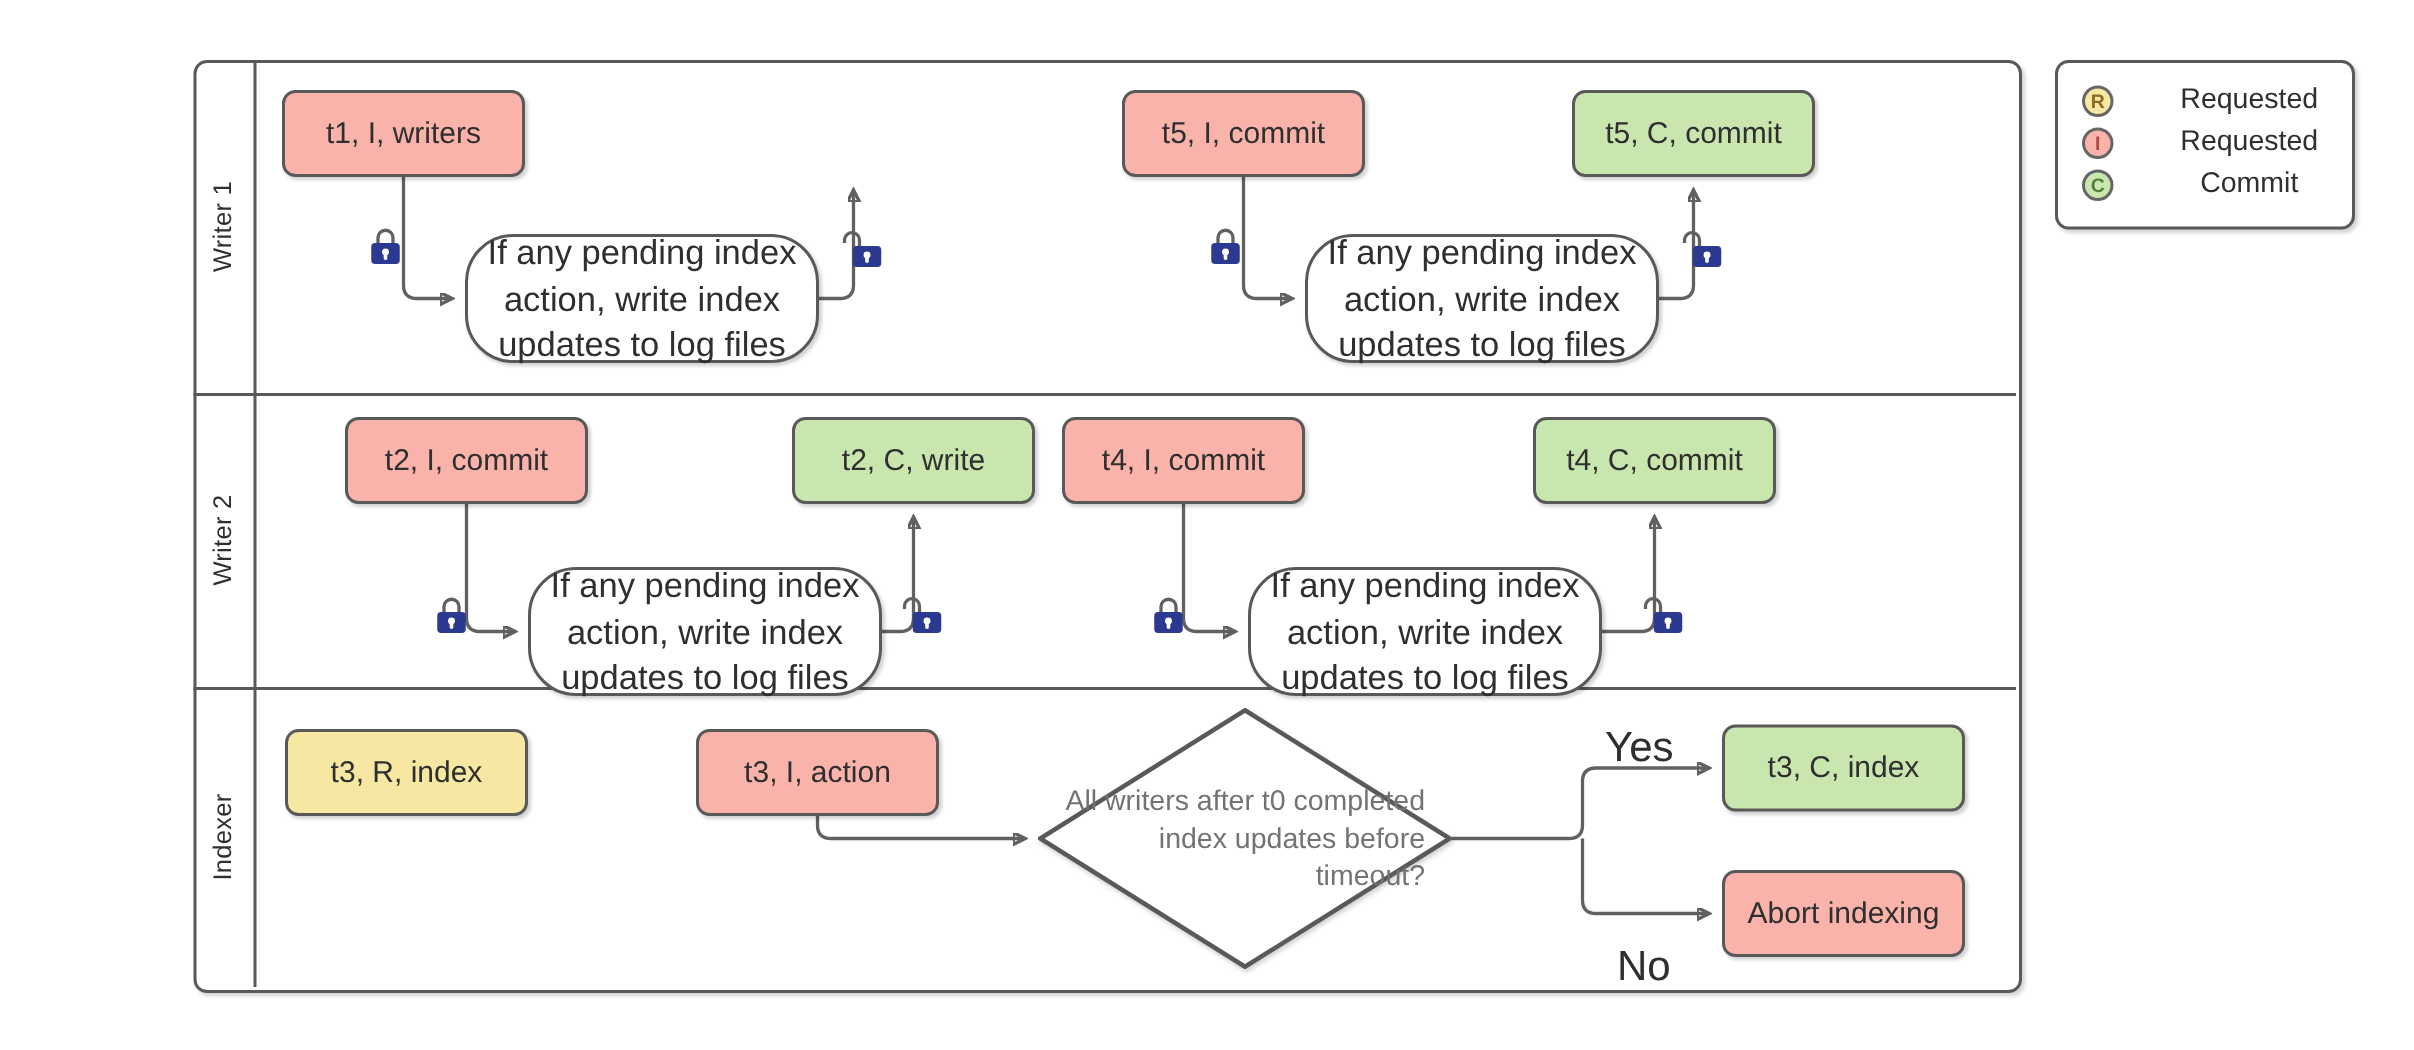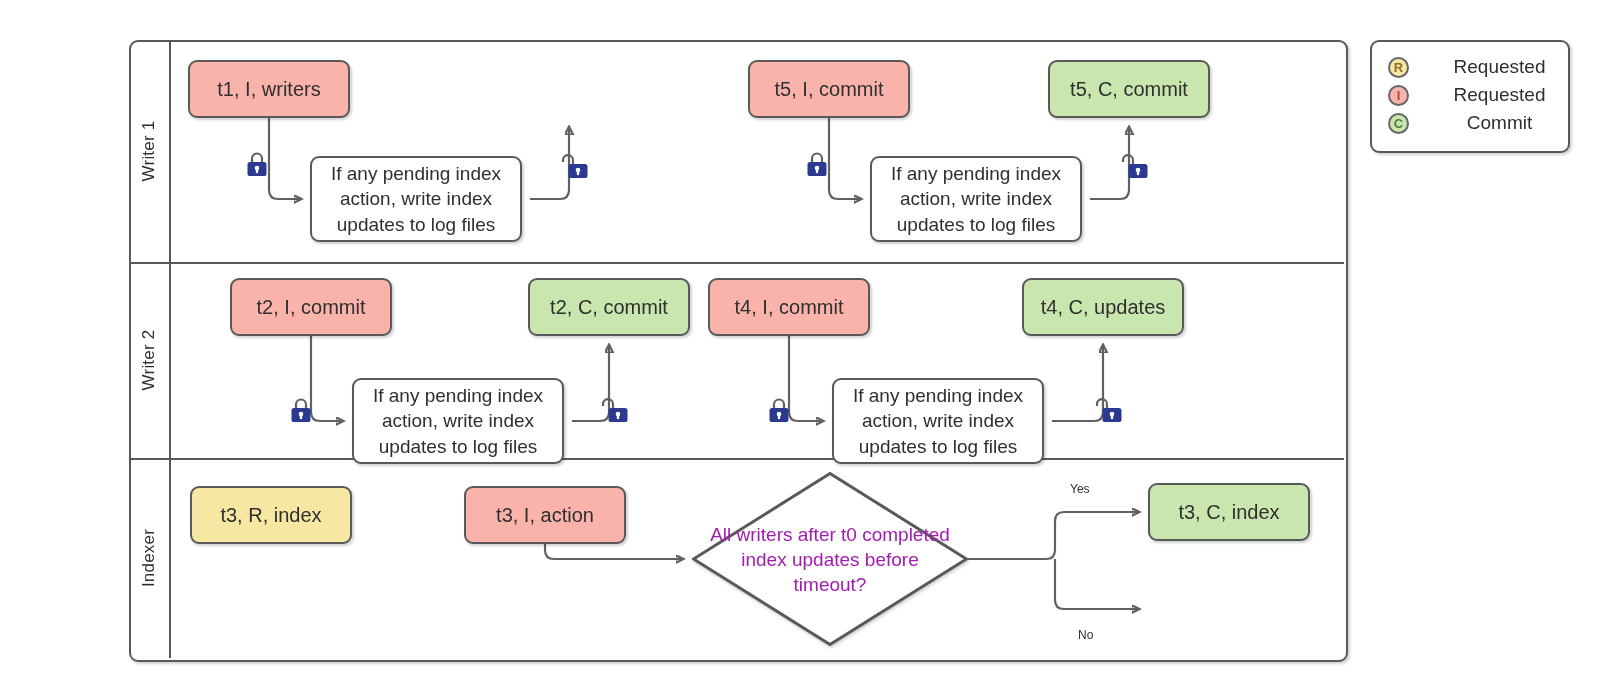--- a/index.html
+++ b/index.html
@@ -20,29 +20,29 @@
   }
   .node{
     position:absolute;display:flex;align-items:center;justify-content:center;text-align:center;
     border:2.5px solid #595959;border-radius:9px;font-size:20px;color:#2f2f2f;
     box-shadow:1.5px 2px 2.5px rgba(0,0,0,0.18);box-sizing:border-box;background:#fff;
   }
   .node.sm{width:162px;height:58px;}
   .node.pink{background:#f9b3ab;}
   .node.green{background:#c9e6af;}
   .node.yellow{background:#f6e7a3;}
-  .node.white{width:212px;height:86px;font-size:19px;line-height:1.32;padding:2px 6px;}
+  .node.white{width:236px;height:86px;font-size:23px;line-height:1.32;padding:2px 6px;border-radius:32px;}
   .overlay{position:absolute;left:0;top:0;width:1609px;height:700px;pointer-events:none;}
   .overlay path{fill:none;stroke:#616161;stroke-width:2.2px;}
   .diamond-svg{position:absolute;left:692px;top:472px;filter:drop-shadow(1.5px 2px 1.5px rgba(0,0,0,0.18));}
   .diamond-text{
-    position:absolute;left:710px;top:522px;width:240px;text-align:center;
-    font-size:19px;line-height:1.32;color:#a21caf;
+    position:absolute;left:710px;top:522px;width:240px;text-align:right;
+    font-size:19px;line-height:1.32;color:#737373;
   }
-  .branch-label{position:absolute;font-size:12px;color:#2f2f2f;}
+  .branch-label{position:absolute;font-size:28px;color:#2f2f2f;}
   .lock{position:absolute;color:#2b3990;}
   .legend{
     position:absolute;left:1370px;top:40px;width:200px;height:113px;box-sizing:border-box;
     border:2px solid #595959;border-radius:9px;background:#ffffff;
     box-shadow:2px 2px 3px rgba(0,0,0,0.18);padding-top:11px;
   }
   .legend-row{display:flex;align-items:center;height:28px;}
   .legend-circle{
     width:21px;height:21px;box-sizing:border-box;border:2px solid #666666;border-radius:50%;
     margin-left:16px;flex:0 0 auto;display:flex;align-items:center;justify-content:center;
@@ -105,29 +105,30 @@
     <path d="M1055 559 L1055 600 Q1055 609 1064 609 L1139 609" marker-end="url(#arr)"></path>
   </svg>
 
   <div class="node sm pink" style="left:188px;top:60px;">t1, I, writers</div>
   <div class="node sm pink" style="left:748px;top:60px;">t5, I, commit</div>
   <div class="node sm green" style="left:1048px;top:60px;">t5, C, commit</div>
   <div class="node white" style="left:310px;top:156px;">If any pending index action, write index updates to log files</div>
   <div class="node white" style="left:870px;top:156px;">If any pending index action, write index updates to log files</div>
 
   <div class="node sm pink" style="left:230px;top:278px;">t2, I, commit</div>
-  <div class="node sm green" style="left:528px;top:278px;">t2, C, commit</div>
+  <div class="node sm green" style="left:528px;top:278px;">t2, C, write</div>
   <div class="node sm pink" style="left:708px;top:278px;">t4, I, commit</div>
-  <div class="node sm green" style="left:1022px;top:278px;">t4, C, updates</div>
+  <div class="node sm green" style="left:1022px;top:278px;">t4, C, commit</div>
   <div class="node white" style="left:352px;top:378px;">If any pending index action, write index updates to log files</div>
   <div class="node white" style="left:832px;top:378px;">If any pending index action, write index updates to log files</div>
 
   <div class="node sm yellow" style="left:190px;top:486px;">t3, R, index</div>
   <div class="node sm pink" style="left:464px;top:486px;">t3, I, action</div>
   <div class="node sm green" style="left:1148px;top:483px;">t3, C, index</div>
+  <div class="node sm pink" style="left:1148px;top:580px;">Abort indexing</div>
 
   <svg class="diamond-svg" width="276" height="174">
     <polygon points="138,1.5 274.5,87 138,172.5 1.5,87" fill="#ffffff" stroke="#595959" stroke-width="3"></polygon>
   </svg>
   <div class="diamond-text">All writers after t0 completed index updates before timeout?</div>
   <div class="branch-label" style="left:1070px;top:482px;">Yes</div>
   <div class="branch-label" style="left:1078px;top:612px;margin-top:16px;">No</div>
 
   <svg class="lock" style="left:244px;top:148px;" width="26" height="30">
       <use href="#lockc"></use>

